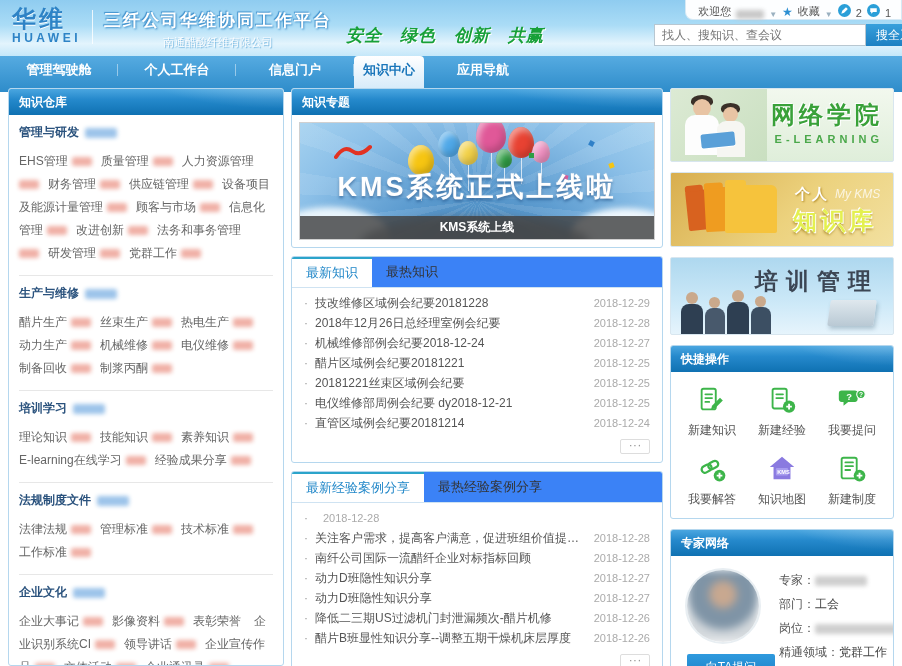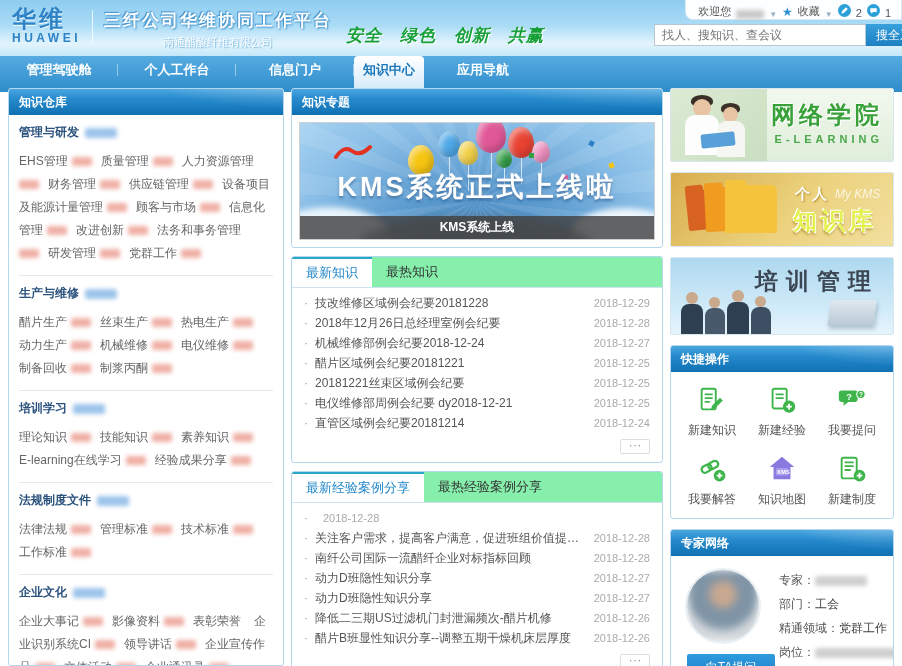--- a/index.html
+++ b/index.html
@@ -74,21 +74,21 @@
   .b5 { left:208px; top:4px;  width:26px; height:31px; background:#e84232; }
   .b6 { left:196px; top:26px; width:16px; height:19px; background:#2f9e44; }
   .b7 { left:232px; top:18px; width:18px; height:22px; background:#ef8fc0; }
   .conf { position:absolute; width:5px; height:5px; }
   .k1{right:60px;top:18px;background:#2f80c8;transform:rotate(30deg);} .k2{right:40px;top:40px;background:#f6c512;transform:rotate(-20deg);}
   .k3{right:86px;top:52px;background:#e05898;transform:rotate(15deg);} .k4{right:120px;top:30px;background:#2f9e44;}
   .ribbon { position:absolute; left:34px; top:18px; }
   .kms-title { position:absolute; left:0; right:0; top:46px; text-align:center; font-size:27px; font-weight:bold; color:#fff; letter-spacing:3px; text-shadow:0 2px 3px rgba(25,75,130,.65), 0 0 2px rgba(255,255,255,.5); }
   .kms-cap { position:absolute; left:0; right:0; bottom:0; height:23px; line-height:23px; text-align:center; background:rgba(66,66,66,.82); color:#fff; font-size:12px; font-weight:bold; }
 
-  .tabs { display:flex; border-bottom:1px solid #cfe3f2; background:#86efac; }
+  .tabs { display:flex; border-bottom:1px solid #cfe3f2; background:#3b82f6; }
   .tab { padding:0 14px; height:30px; line-height:29px; font-size:13px; color:#333; cursor:pointer; }
   .tab.active { color:#1f86c8; border-top:2px solid #2ba4ca; line-height:27px; background:#fff; }
   .nlist { padding:5px 12px 0; }
   .nrow { display:flex; align-items:center; height:20px; font-size:12px; cursor:pointer; }
   .nrow .dot { color:#999; margin-right:7px; }
   .nrow .t { flex:1; color:#555; white-space:nowrap; overflow:hidden; text-overflow:ellipsis; }
   .nrow .d { color:#aaa; font-size:11px; margin-left:8px; }
   .more { margin:6px 12px 8px auto; width:30px; height:15px; border:1px solid #ddd; border-radius:2px; color:#999; text-align:center; line-height:9px; font-size:13px; cursor:pointer; display:block; background:#fff; }
 
   
@@ -427,22 +427,22 @@
 
       <div class="panel">
         <div class="panel-h">专家网络</div>
         <div class="exp-body">
           <div class="avatar">
               <div class="ph2x"></div>
             </div>
           <div class="exp-info" id="exp-info">
               <div class="exp-row"><span>专家：</span><span class="redact rv"></span></div>
               <div class="exp-row"><span>部门：</span><span class="lv">工会</span></div>
+              <div class="exp-row"><span>岗位：</span><span class="redact rv rv-long"></span></div>
               <div class="exp-row"><span>精通领域：</span><span class="lv">党群工作</span></div>
-              <div class="exp-row"><span>岗位：</span><span class="redact rv rv-long"></span></div>
             </div>
           <div class="ask-btn">向TA提问</div>
         </div>
       </div>
 
     </div>
   </div>
 </div>
 
 </body></html>

